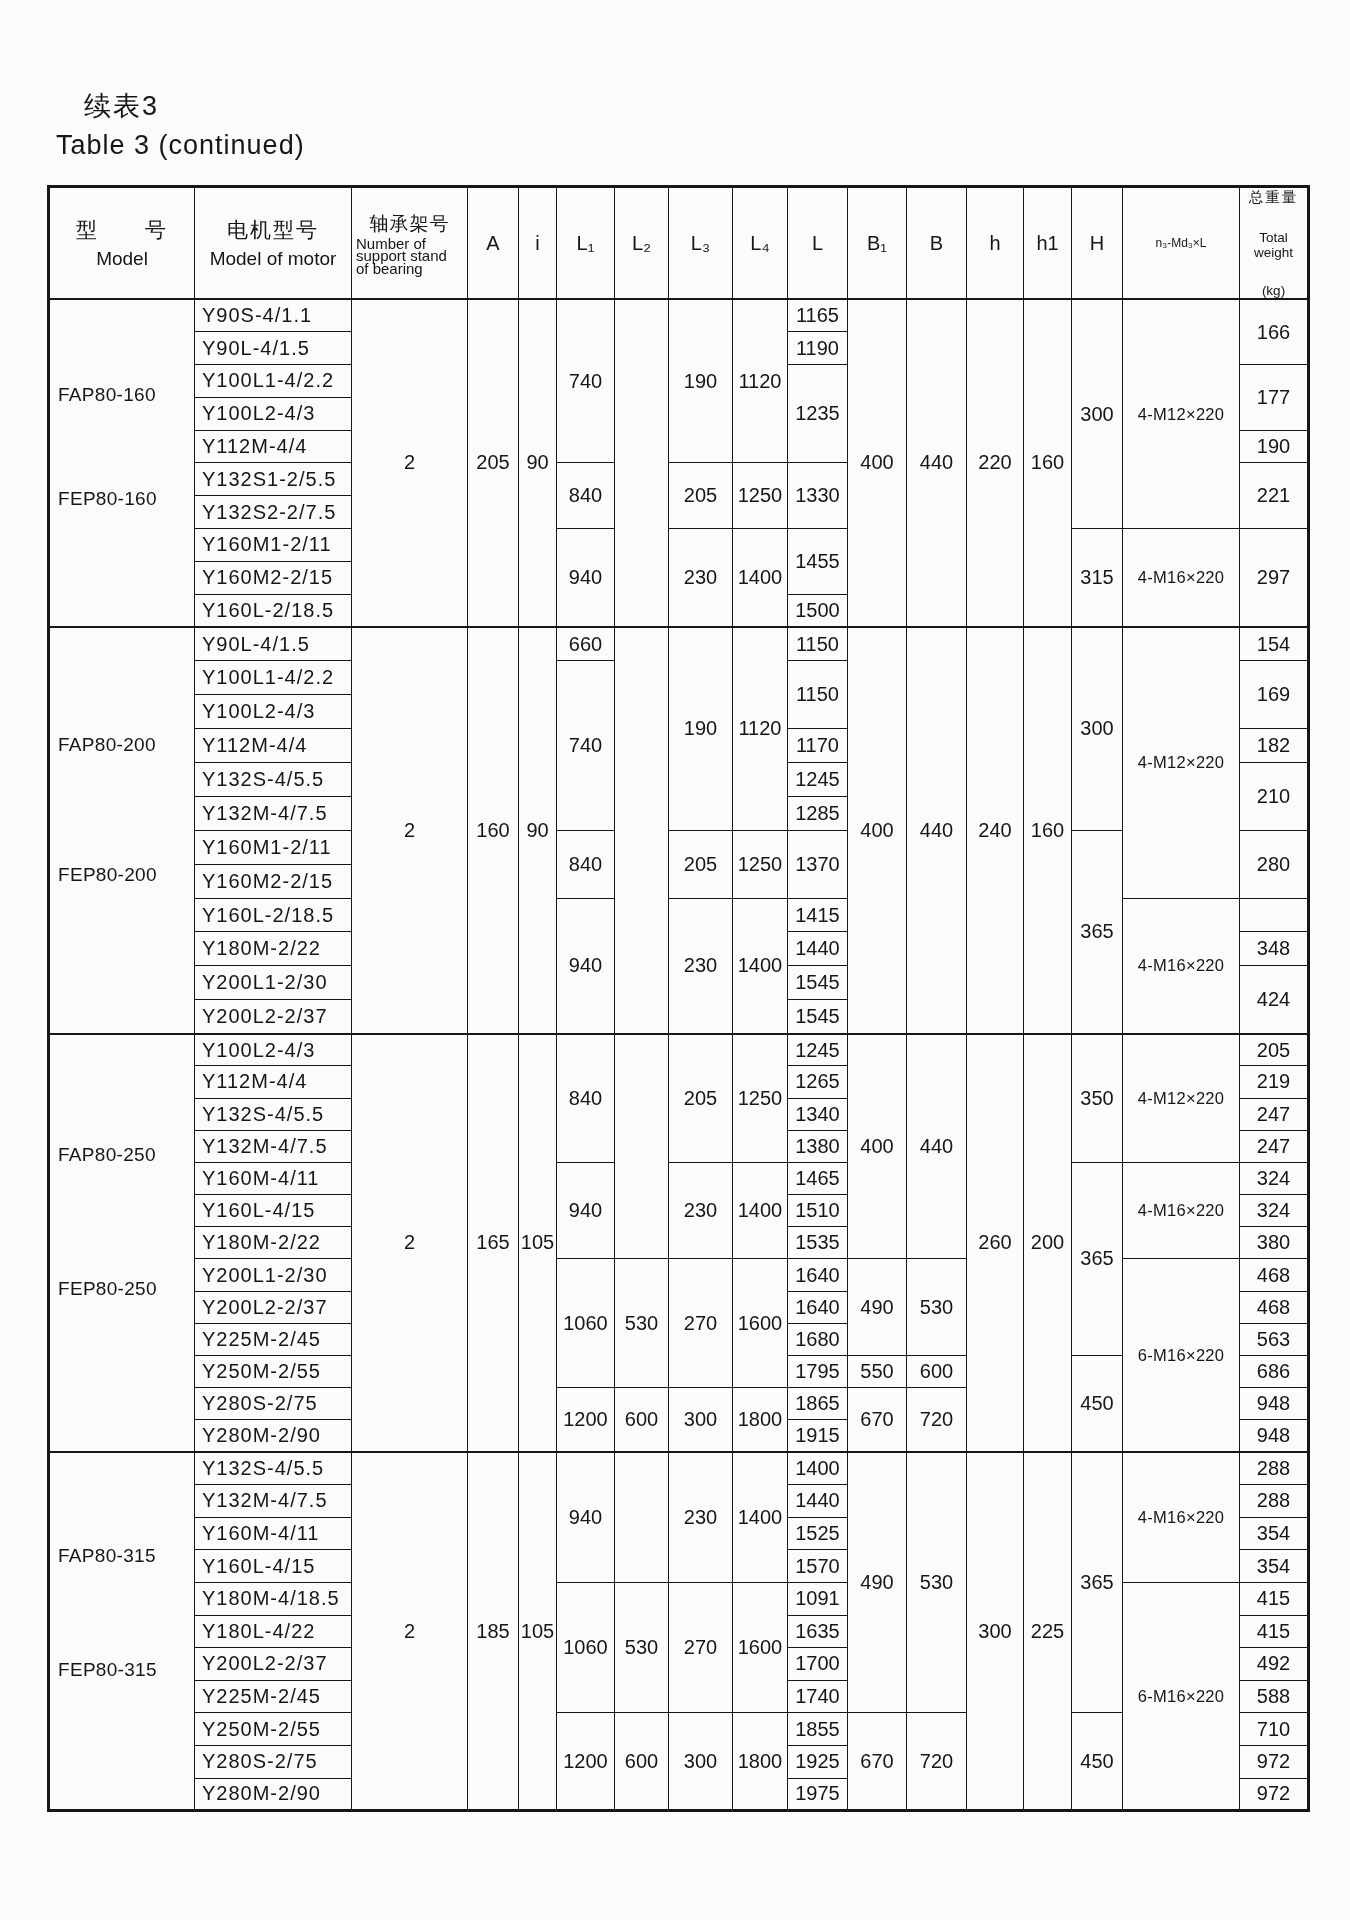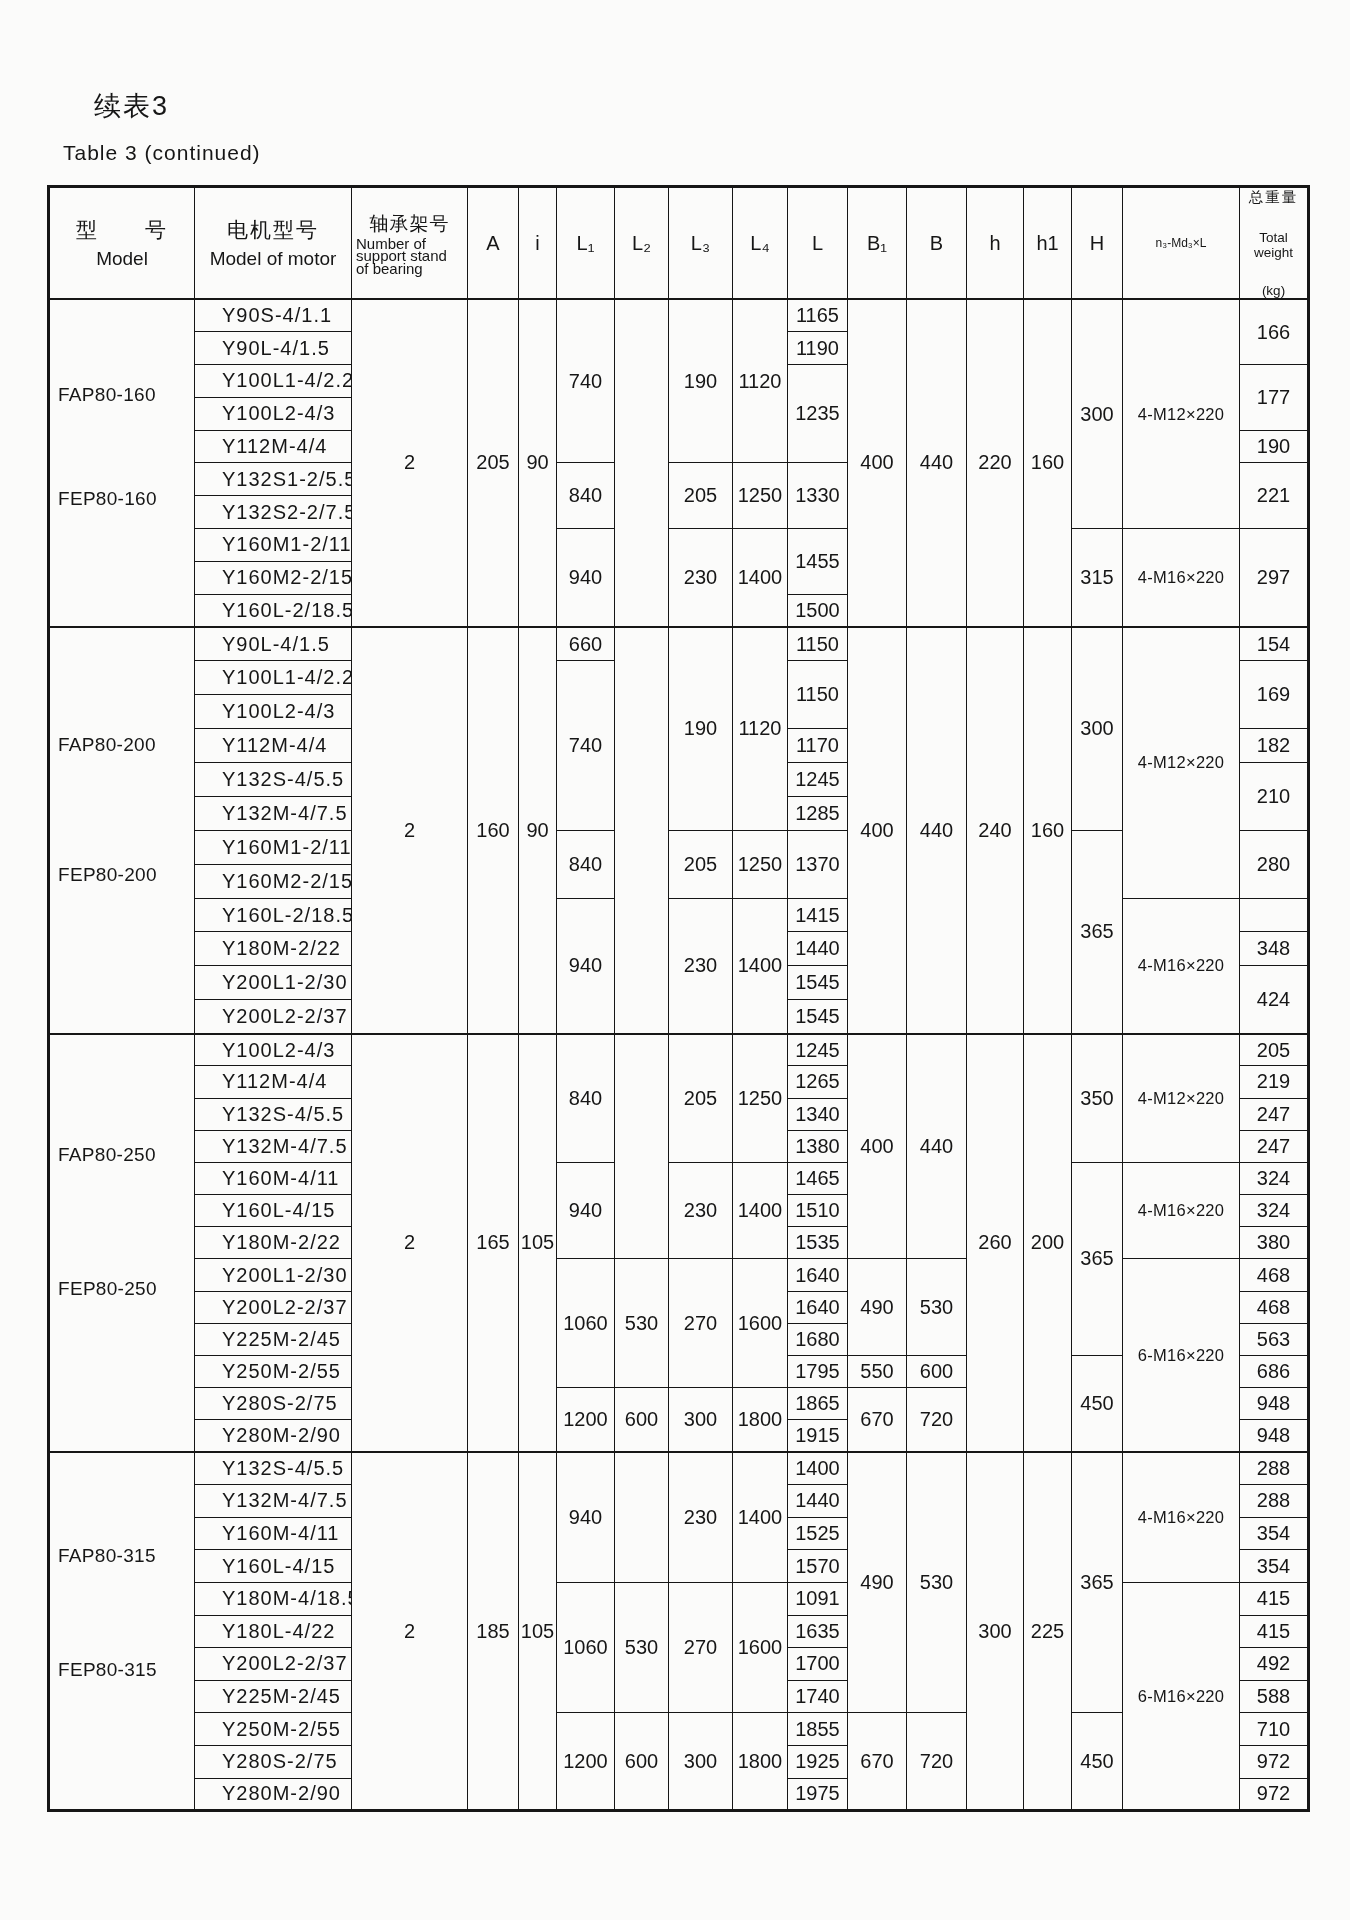--- a/index.html
+++ b/index.html
@@ -1,22 +1,22 @@
 <!DOCTYPE html>
 <html><head>
 <meta charset="utf-8">
 <style>
   html,body{margin:0;padding:0;}
   body{
     width:1350px;height:1920px;position:relative;
     background:#fbfbfa;color:#161616;
     font-family:"Liberation Sans","DejaVu Sans",sans-serif;
   }
-  .title-cn{position:absolute;left:94px;top:88px;font-size:27px;letter-spacing:2px;}
-  .title-en{position:absolute;left:56px;top:141px;font-size:21px;letter-spacing:1px;margin-left:7px;}
+  .title-cn{position:absolute;left:84px;top:88px;font-size:27px;letter-spacing:2px;}
+  .title-en{position:absolute;left:56px;top:130px;font-size:27px;letter-spacing:1px;}
 
   table.spec{
     position:absolute;left:47px;top:185px;
     width:1260px;table-layout:fixed;
     border-collapse:collapse;
     border:3px solid #161616;
   }
   .spec th,.spec td{
     border:1.6px solid #161616;
     padding:0;margin:0;
@@ -40,21 +40,21 @@
   .hd-n3{font-size:12px;}
   .hd-wt-cn{font-size:14.5px;letter-spacing:2px;}
   .hd-wt-en{font-size:13.5px;line-height:15px;margin-top:23px;}
 
   td.model-cell{position:relative;text-align:right;}
   .model-name{position:absolute;left:8px;transform:translateY(-50%);
     font-size:19px;white-space:nowrap;letter-spacing:0.3px;}
   .model-top{top:29%;}
   .model-bot{top:61%;}
 
-  td.motor-cell{text-align:left;padding-left:27px;font-size:20px;letter-spacing:1px;white-space:nowrap;}
+  td.motor-cell{text-align:left;padding-left:7px;font-size:20px;letter-spacing:1px;white-space:nowrap;}
   td.num-cell{font-size:20px;}
   td.n3-cell{font-size:16.5px;letter-spacing:0.3px;}
   td.wt-cell{font-size:20px;}
 </style>
 </head>
 <body>
 
 <div class="title-cn">续表3</div>
 <div class="title-en">Table 3 (continued)</div>
 

